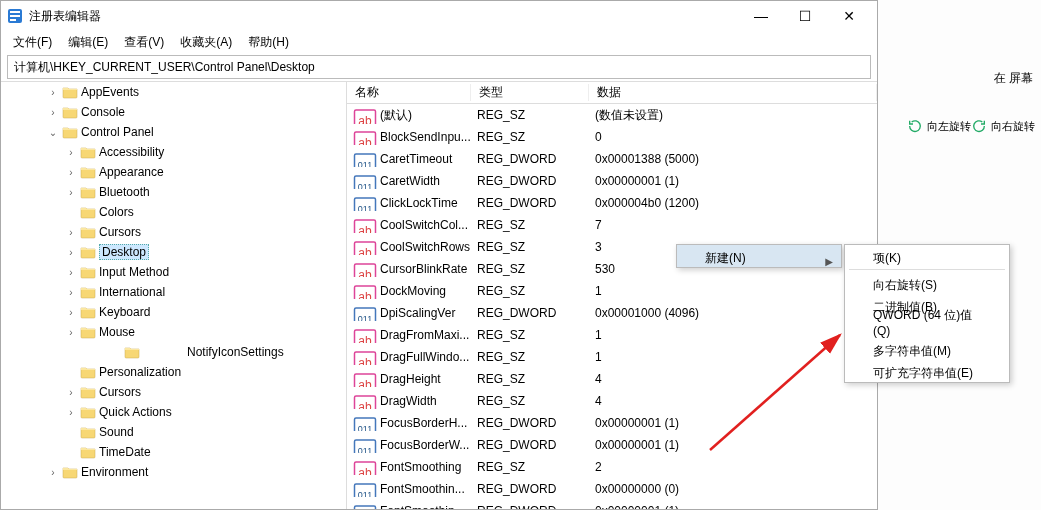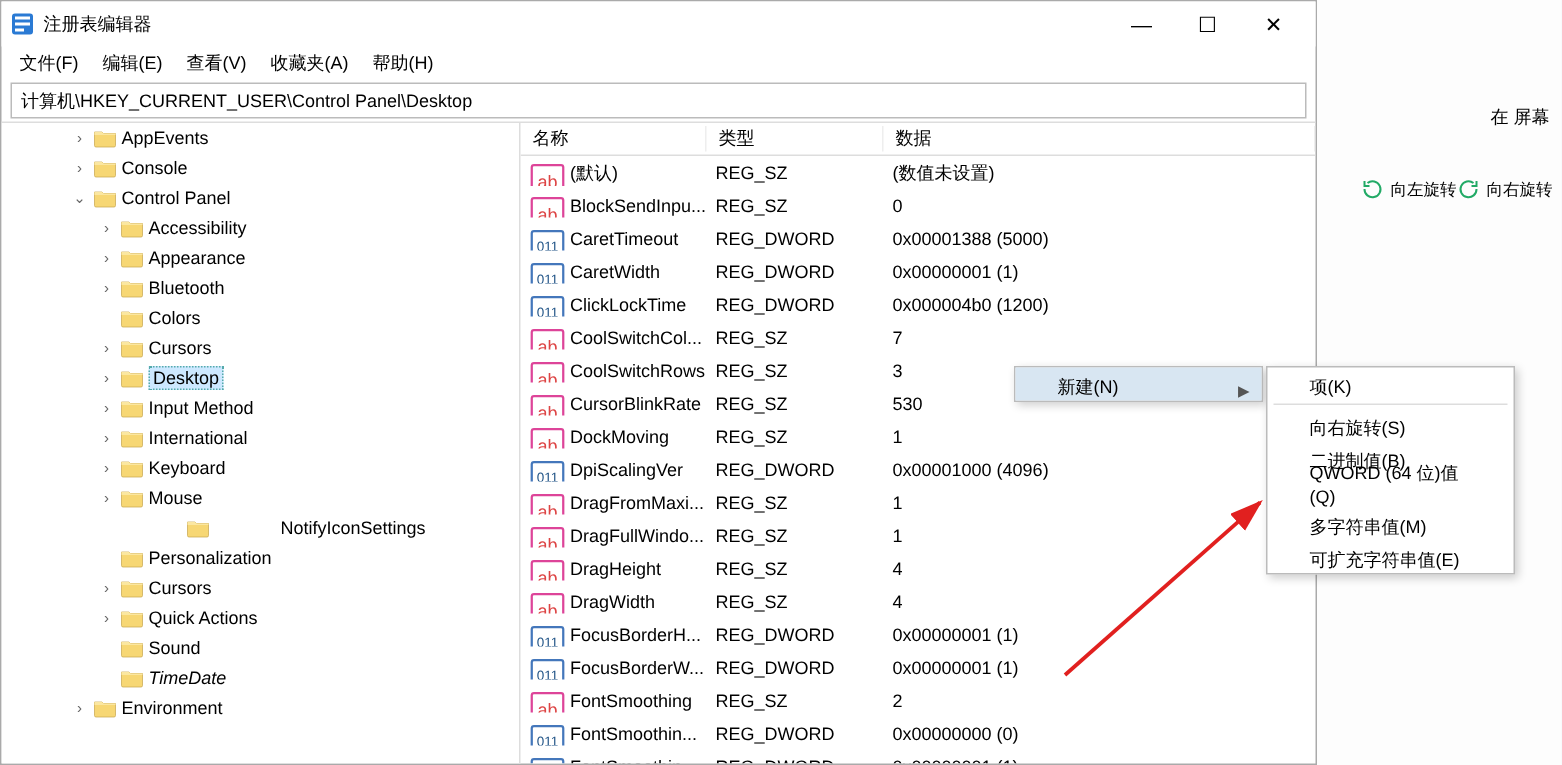--- a/index.html
+++ b/index.html
@@ -230,21 +230,21 @@
           <span class="lbl">Quick Actions</span>
         </div>
         <div class="tnode" style="padding-left: 64px;">
           <span class="twist"></span>
           <span class="ficon"><svg viewBox="0 0 16 14">
               <path fill="#f7d774" stroke="#caa850" stroke-width="0.5" d="M1 3h5l1 1h8v8a1 1 0 0 1-1 1H2a1 1 0 0 1-1-1z"></path>
               <path fill="#fbe7a1" d="M1 3h5l1 1h8v1H1z"></path>
             </svg></span>
           <span class="lbl">Sound</span>
         </div>
-        <div class="tnode" style="padding-left: 64px; font-style: italic;">
+        <div class="tnode" style="padding-left: 64px;">
           <span class="twist"></span>
           <span class="ficon"><svg viewBox="0 0 16 14">
               <path fill="#f7d774" stroke="#caa850" stroke-width="0.5" d="M1 3h5l1 1h8v8a1 1 0 0 1-1 1H2a1 1 0 0 1-1-1z"></path>
               <path fill="#fbe7a1" d="M1 3h5l1 1h8v1H1z"></path>
             </svg></span>
           <span class="lbl">TimeDate</span>
         </div>
         <div class="tnode" style="padding-left: 46px;">
           <span class="twist">›</span>
           <span class="ficon"><svg viewBox="0 0 16 14">

